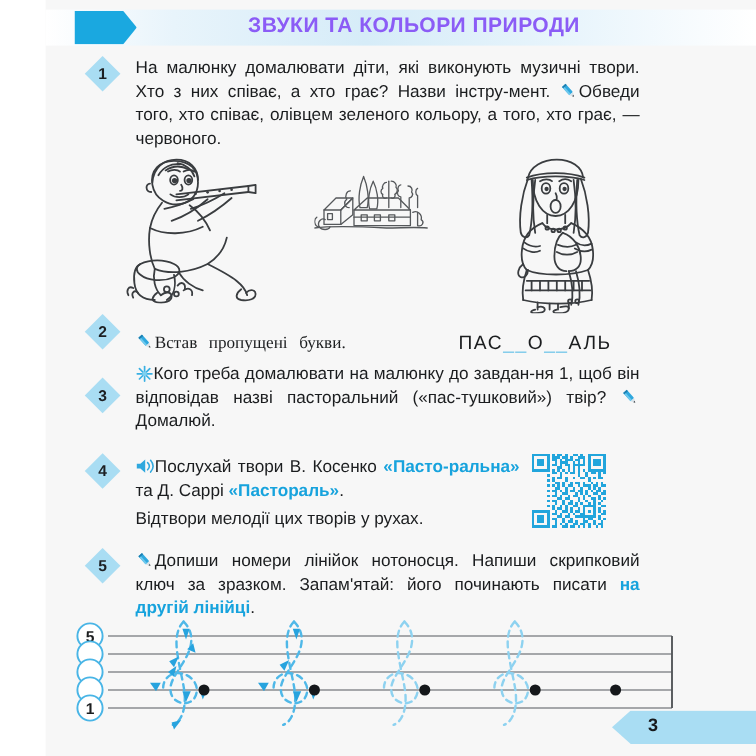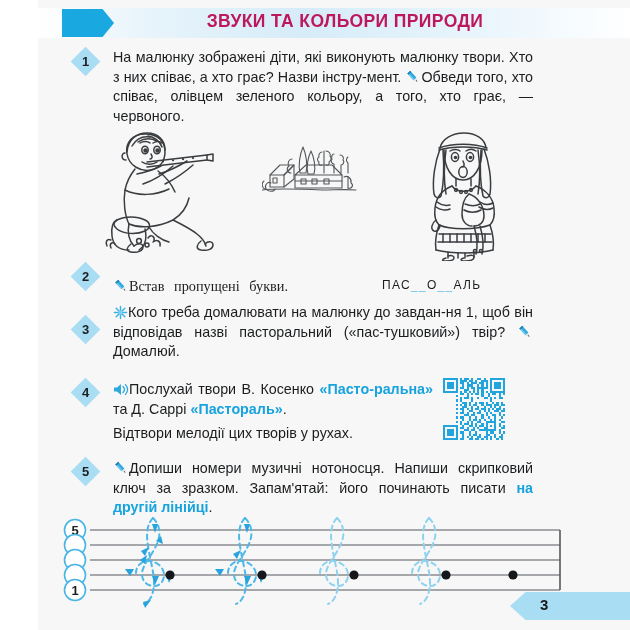--- a/index.html
+++ b/index.html
@@ -57,21 +57,21 @@
   }
   .header-title {
     position: absolute;
     left: 130px;
     top: 11px;
     width: 430px;
     text-align: center;
     font-size: 17.5px;
     font-weight: bold;
     letter-spacing: 0.4px;
-    color: #be185d;
+    color: #8b5cf6;
     font-family: "Liberation Sans", sans-serif;
   }
   .num-diamond {
     position: absolute;
     width: 21px;
     height: 21px;
     background: #a9ddf3;
     transform: rotate(45deg);
   }
   .num-diamond > span {
@@ -119,21 +119,21 @@
   }
 
   
   .illus {
     position: absolute;
   }
 
   
   .word-blank {
     position: absolute;
-    font-size: 12px;
+    font-size: 16px;
     letter-spacing: 1.3px;
     color: #1b1d1f;
     font-family: "Liberation Sans", sans-serif;
     white-space: pre;
   }
   .word-blank .gap {
     color: #6fc4e8;
   }
 
   
@@ -183,21 +183,21 @@
   <div class="page-panel"></div>
 
   <div class="header-band"></div>
   <div class="header-arrow"></div>
   <div class="header-title">ЗВУКИ ТА КОЛЬОРИ ПРИРОДИ</div>
 
   <div class="num-diamond" style="left:75px; top:51px;">
     <span>1</span>
   </div>
   <div class="task-text" style="left:113px; top:48px; width:420px;">
-    <span>На малюнку зображені діти, які виконують малюнку твори. Хто з них співає, а хто грає? Назви інстру-мент. </span><span class="ico pencil"><svg viewBox="0 0 16 16" width="16" height="16">
+    <span>На малюнку домалювати діти, які виконують музичні твори. Хто з них співає, а хто грає? Назви інстру-мент. </span><span class="ico pencil"><svg viewBox="0 0 16 16" width="16" height="16">
           <g transform="rotate(-42 8 8)">
             <rect x="6.1" y="1.6" width="4.0" height="9.2" rx="0.8" fill="#2fa8de"></rect>
             <rect x="6.1" y="1.6" width="1.6" height="9.2" fill="#6fc9ee"></rect>
             <polygon points="6.1,10.8 10.1,10.8 8.1,14.4" fill="#d8e2e8"></polygon>
             <polygon points="7.3,12.9 8.9,12.9 8.1,14.4" fill="#3b4045"></polygon>
             <rect x="6.1" y="1.6" width="4.0" height="1.5" fill="#1d7fb0"></rect>
           </g>
         </svg></span><span>Обведи того, хто співає, олівцем зеленого кольору, а того, хто грає, — червоного.</span>
   </div>
 
@@ -637,21 +637,21 @@
   </div>
   <div class="task-text" style="left:113px; top:459px; width:420px;">
     <span class="ico pencil"><svg viewBox="0 0 16 16" width="16" height="16">
           <g transform="rotate(-42 8 8)">
             <rect x="6.1" y="1.6" width="4.0" height="9.2" rx="0.8" fill="#2fa8de"></rect>
             <rect x="6.1" y="1.6" width="1.6" height="9.2" fill="#6fc9ee"></rect>
             <polygon points="6.1,10.8 10.1,10.8 8.1,14.4" fill="#d8e2e8"></polygon>
             <polygon points="7.3,12.9 8.9,12.9 8.1,14.4" fill="#3b4045"></polygon>
             <rect x="6.1" y="1.6" width="4.0" height="1.5" fill="#1d7fb0"></rect>
           </g>
-        </svg></span><span>Допиши номери музичні нотоносця. Напиши скрипковий ключ за зразком. Запам'ятай: його починають писати </span><span class="hl">на другій лінійці</span><span>.</span>
+        </svg></span><span>Допиши номери лінійок нотоносця. Напиши скрипковий ключ за зразком. Запам'ятай: його починають писати </span><span class="hl">на другій лінійці</span><span>.</span>
   </div>
 
   <div class="staff-wrap">
     <svg width="505" height="100" viewBox="0 0 505 100">
 
       <g stroke="#8a8d90" stroke-width="1.4">
         <line x1="30" y1="14" x2="500" y2="14"></line>
         <line x1="30" y1="29" x2="500" y2="29"></line>
         <line x1="30" y1="44" x2="500" y2="44"></line>
         <line x1="30" y1="59" x2="500" y2="59"></line>

